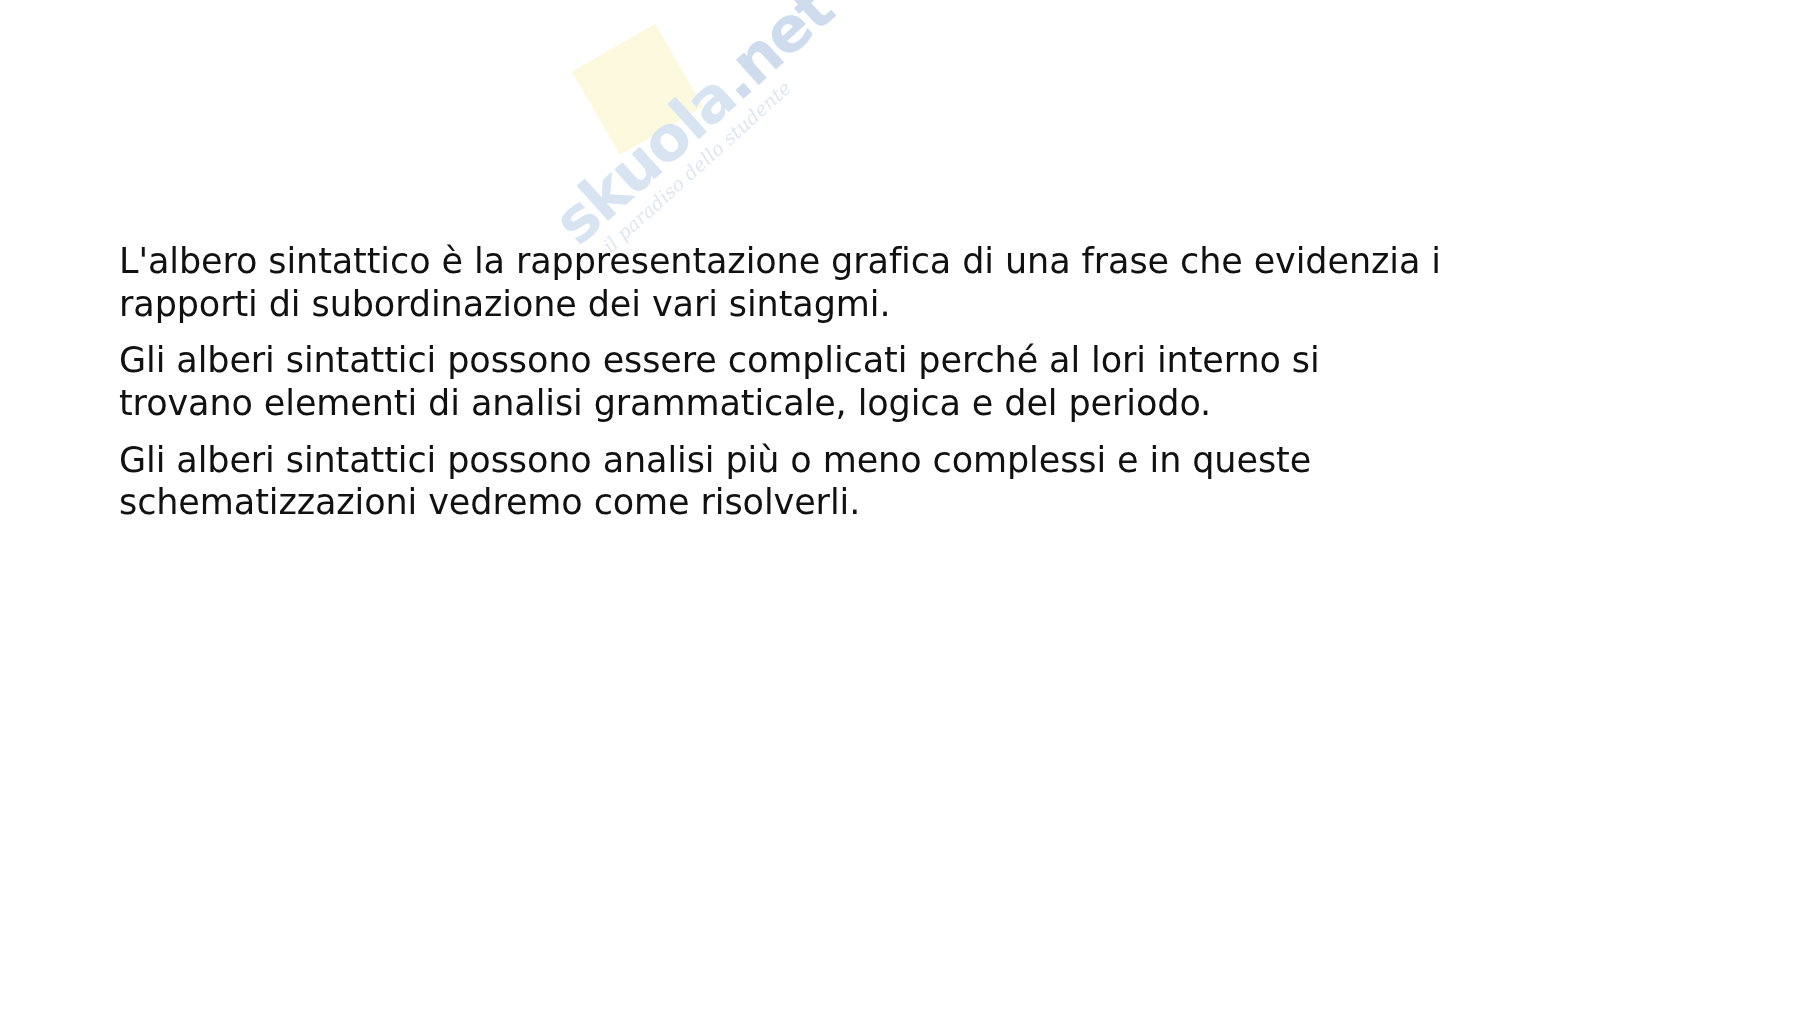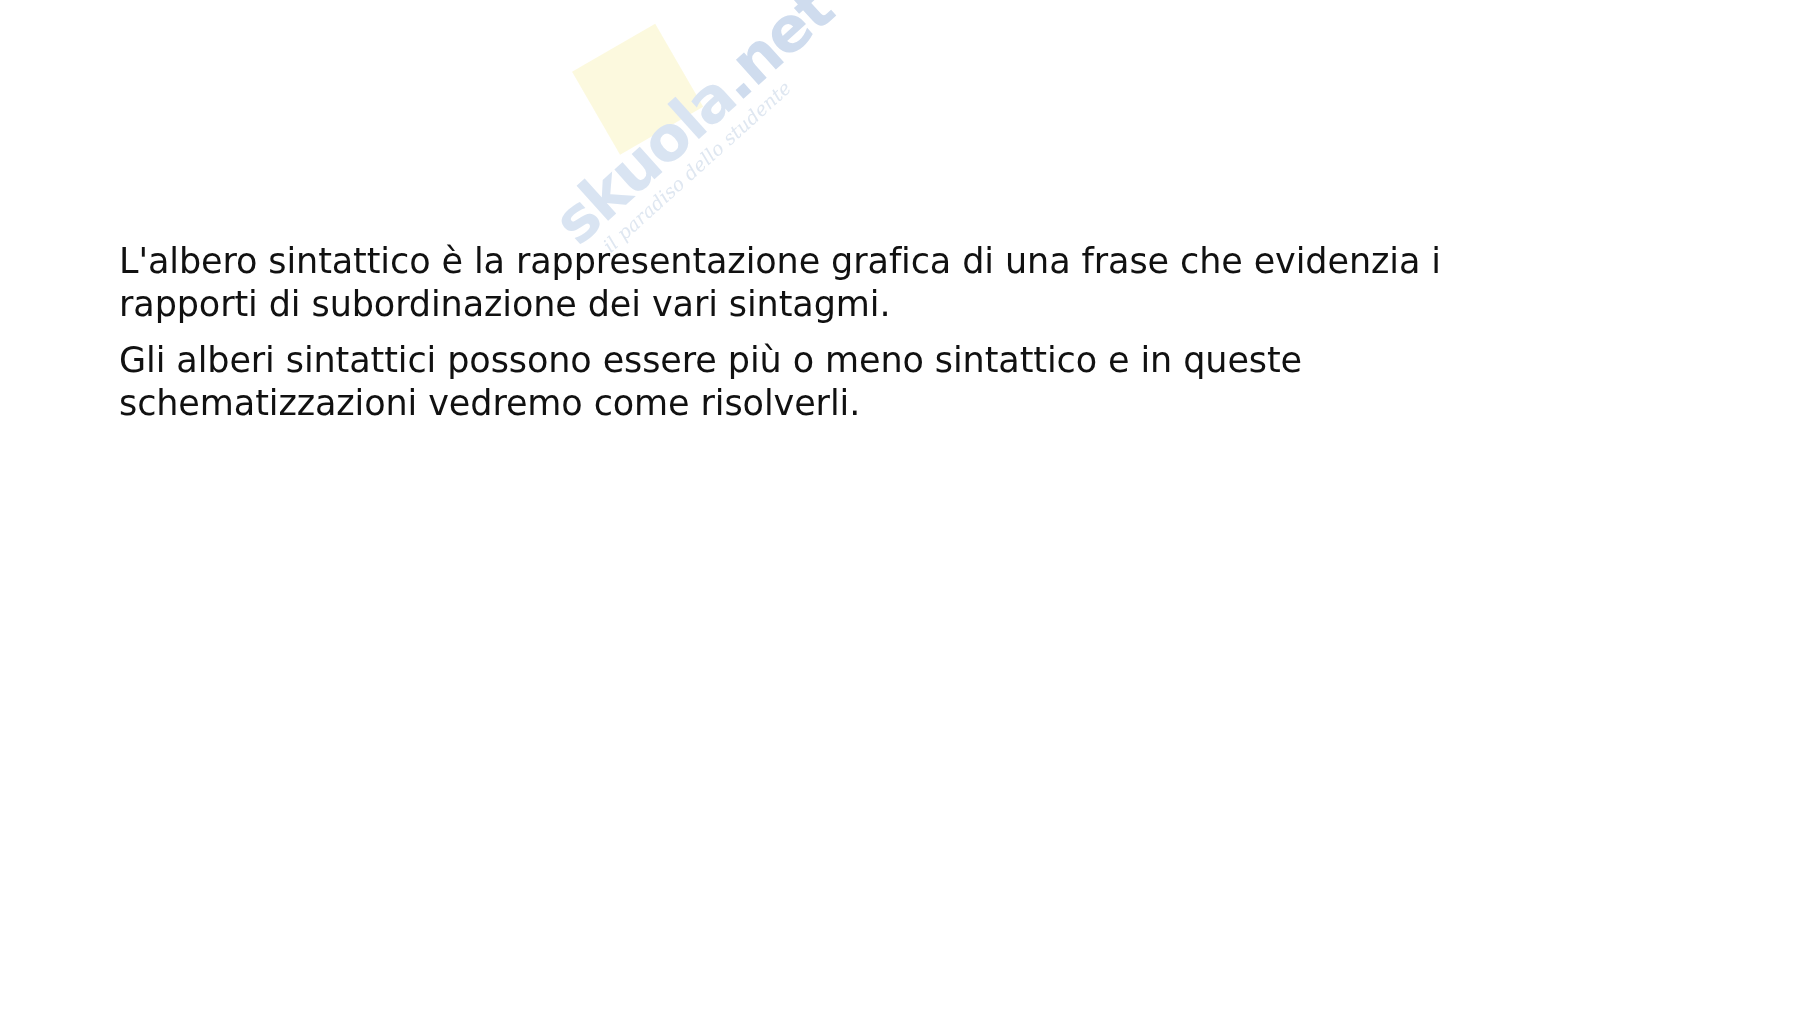--- a/index.html
+++ b/index.html
@@ -125,17 +125,18 @@
       <div class="wm-word"><span>skuola</span><span class="wm-dotnet">.net</span></div>
       <div class="wm-tag">il paradiso dello studente</div>
     </div>
   </div>
 
   <div id="content">
 
 
     <div id="body-block">
       <p class="para">L'albero sintattico è la rappresentazione grafica di una frase che evidenzia i rapporti di subordinazione dei vari sintagmi.</p>
-      <p class="para">Gli alberi sintattici possono essere più o meno sintattico e in queste schematizzazioni vedremo come risolverli.</p>
+      <p class="para">Gli alberi sintattici possono essere complicati perché al lori interno si trovano elementi di analisi grammaticale, logica e del periodo.</p>
+      <p class="para">Gli alberi sintattici possono analisi più o meno complessi e in queste schematizzazioni vedremo come risolverli.</p>
     </div>
 
   </div>
 </div>
 
 </body></html>

